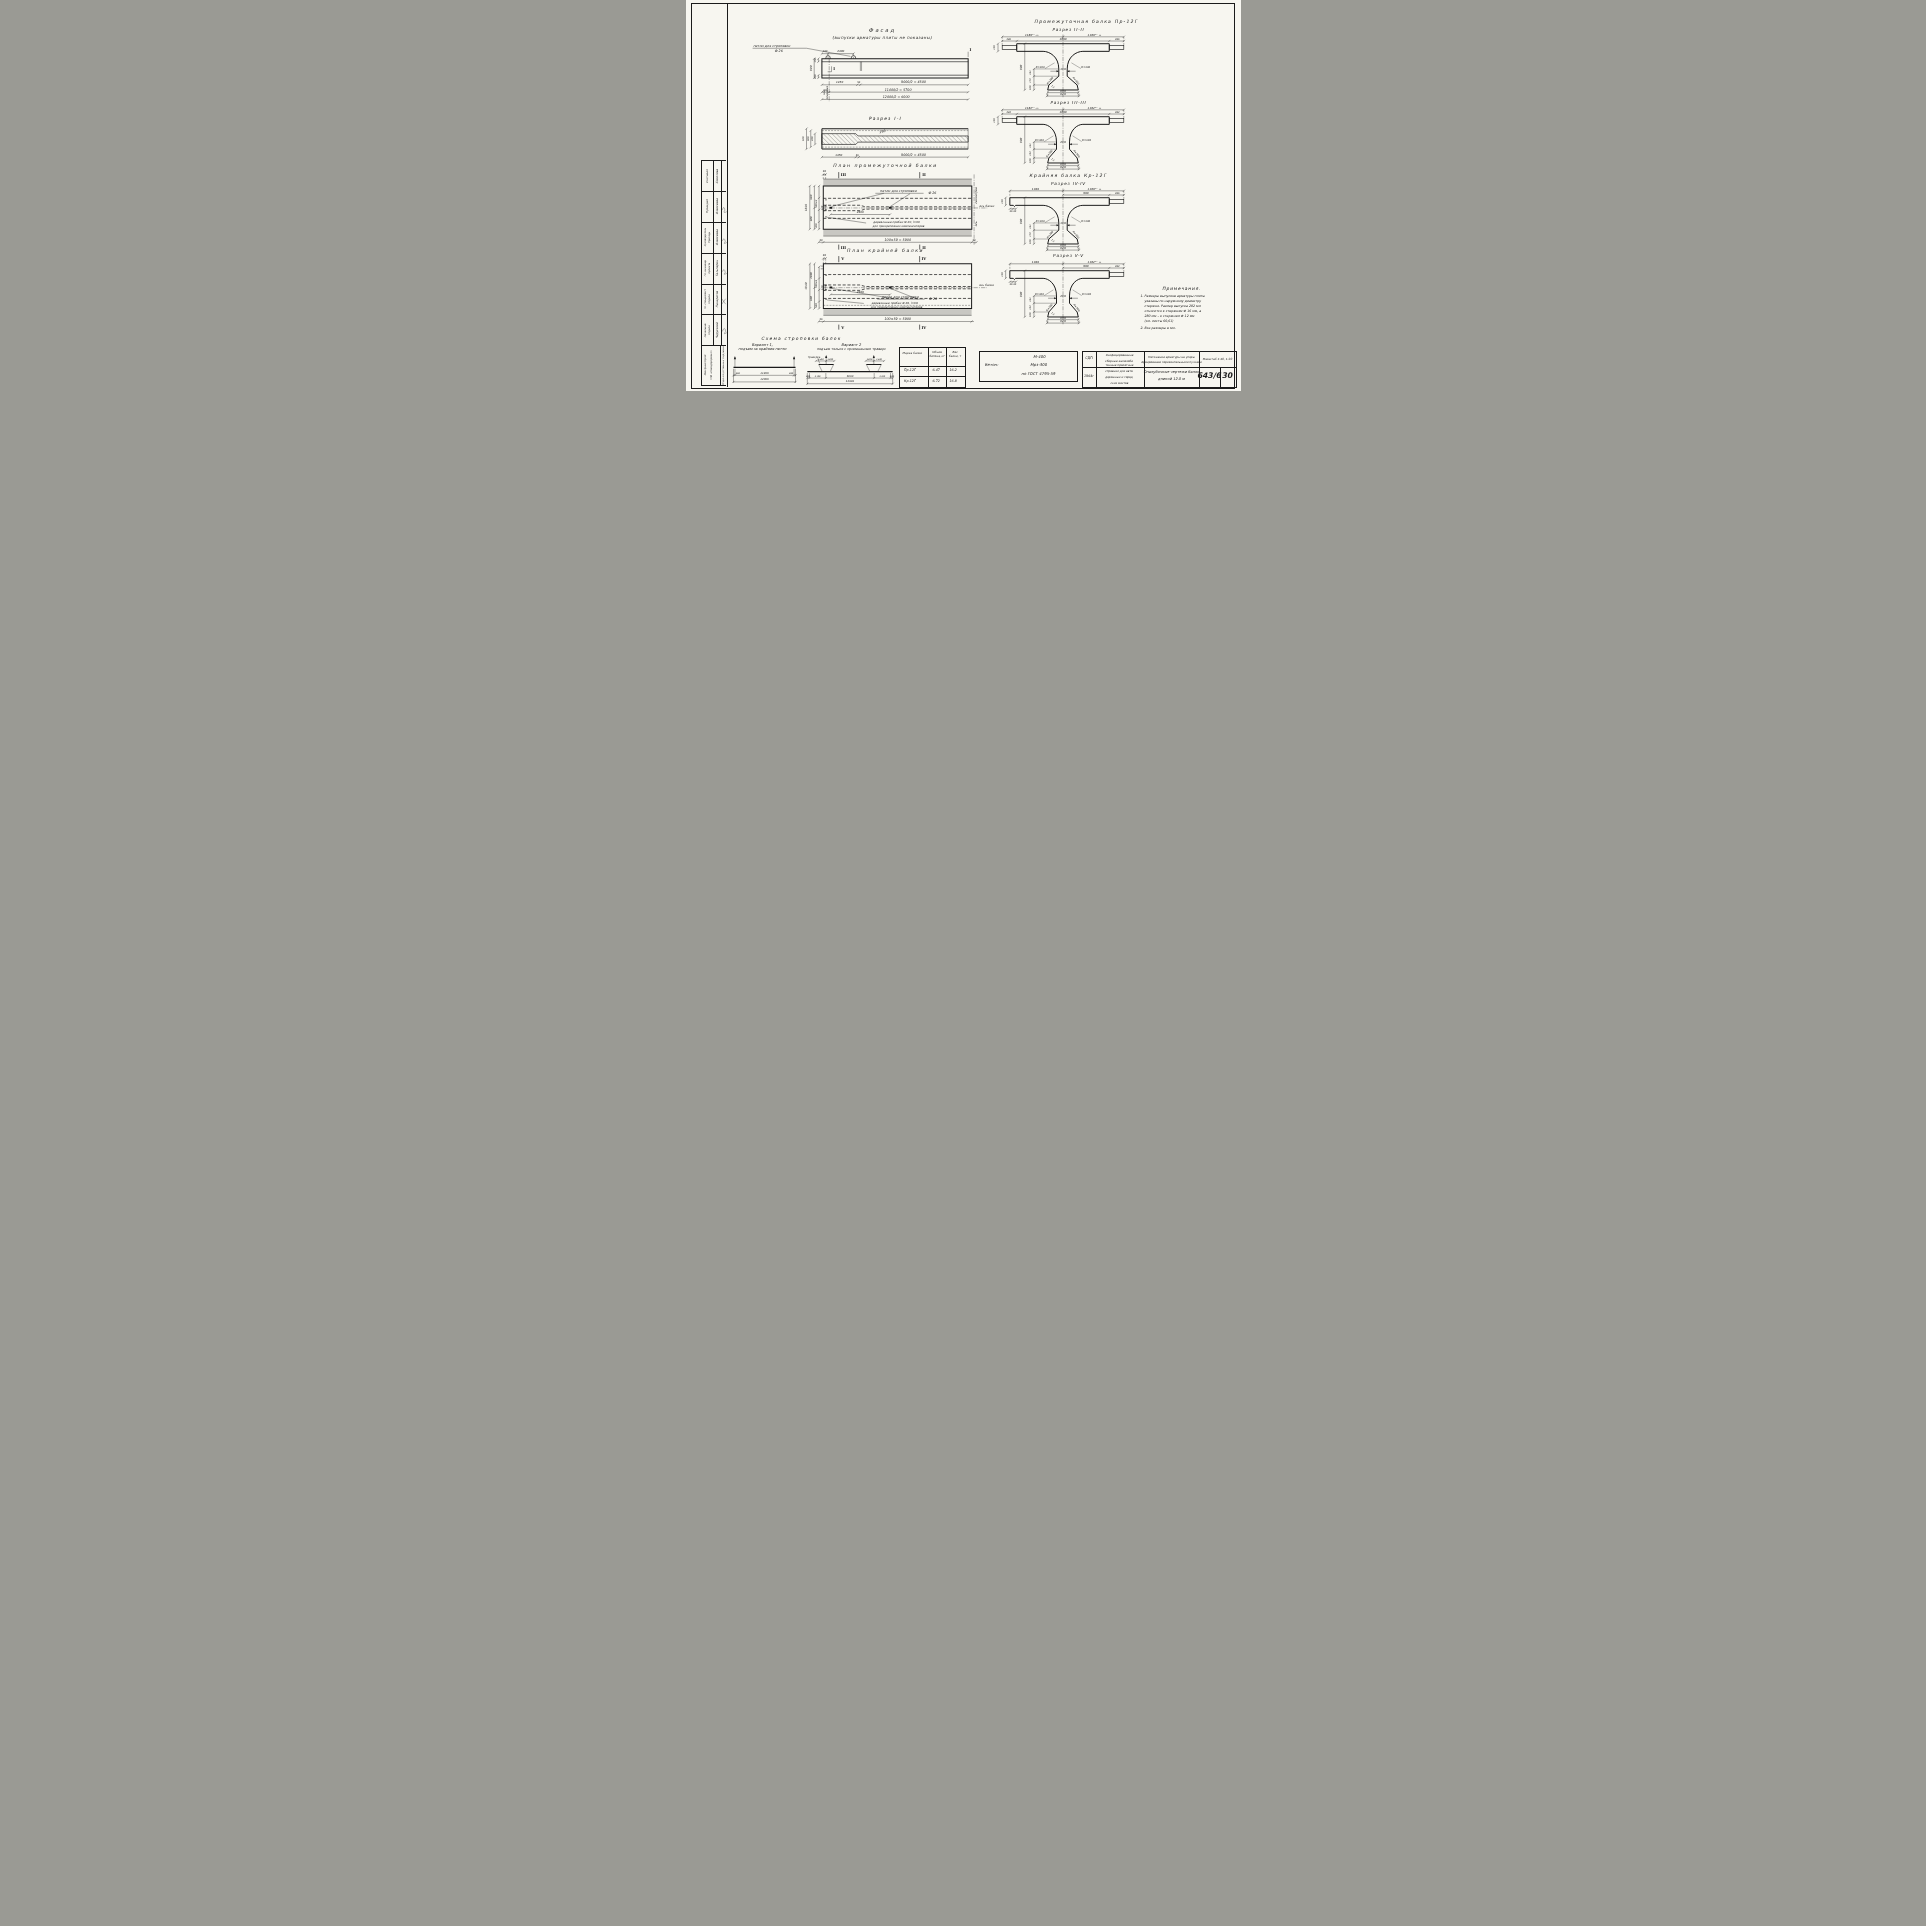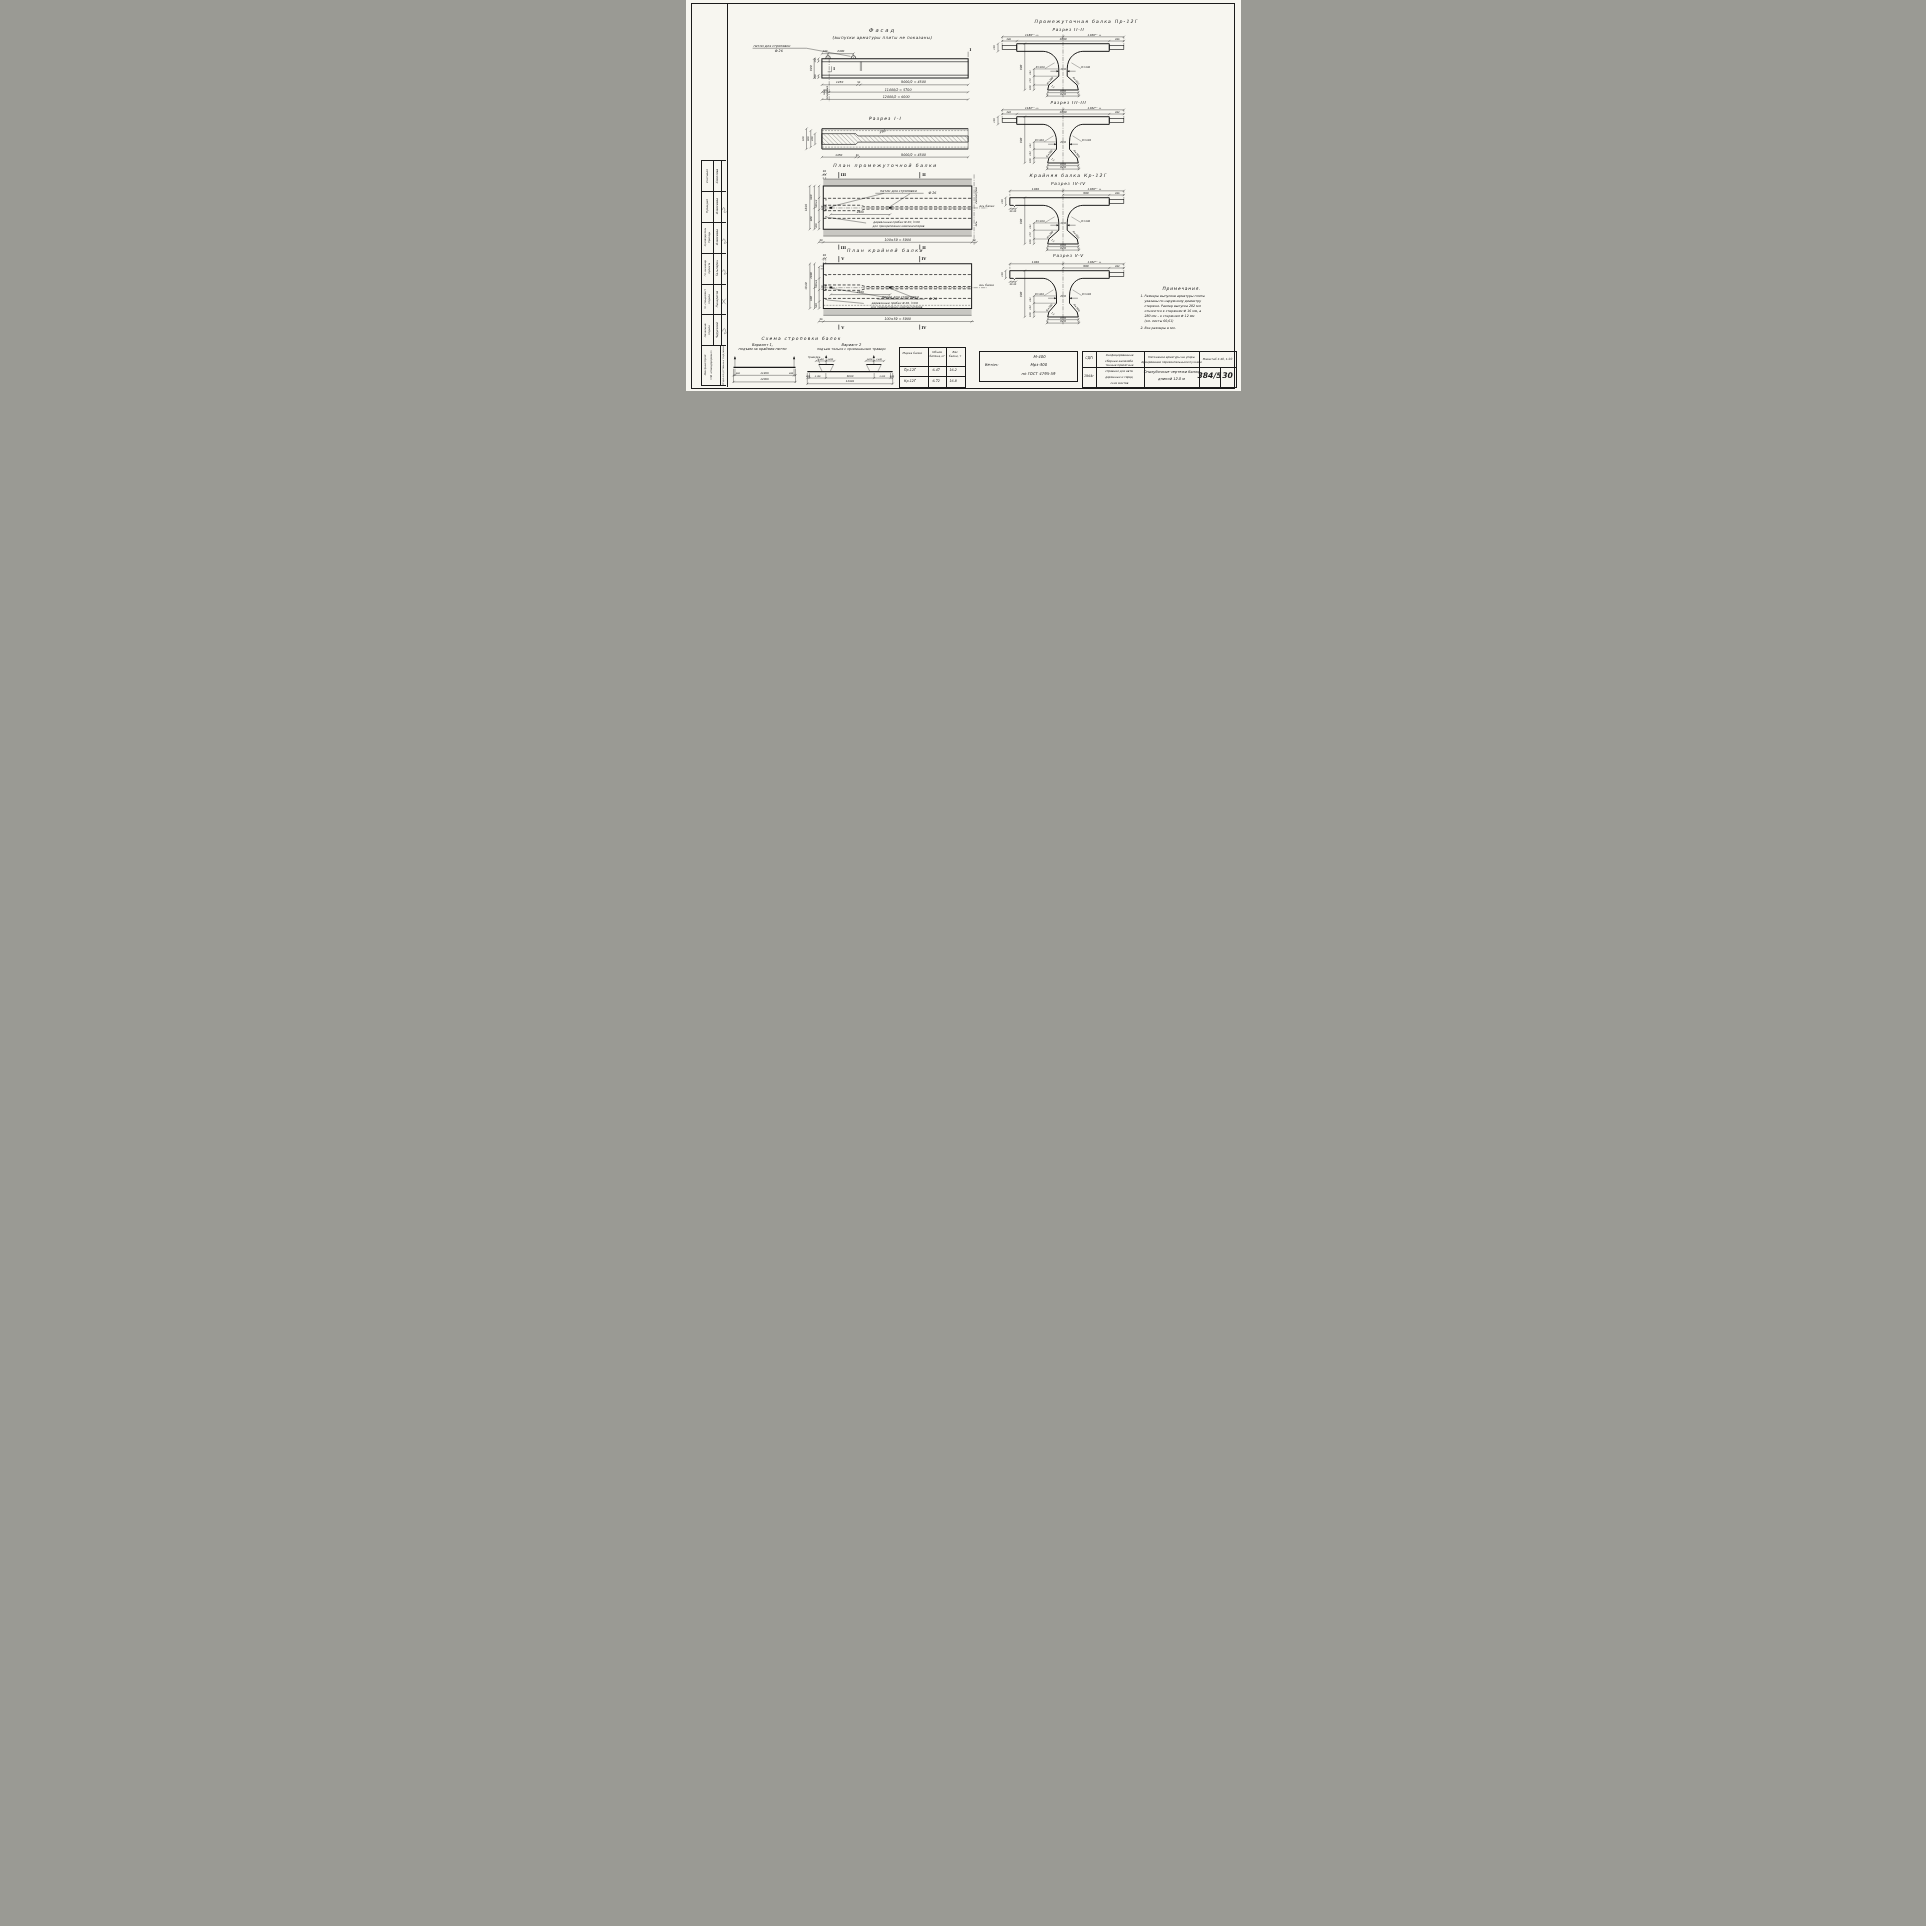--- a/index.html
+++ b/index.html
@@ -513,17 +513,17 @@
     <div class="t ctr" style="left:37px;top:6.5px;font-size:2.8px;">сборные железобе-</div>
     <div class="t ctr" style="left:37px;top:11.2px;font-size:2.8px;">тонные пролетные</div>
     <div class="t ctr" style="left:37px;top:17px;font-size:2.8px;">строения для авто-</div>
     <div class="t ctr" style="left:37px;top:23px;font-size:2.8px;">дорожных и город-</div>
     <div class="t ctr" style="left:37px;top:28.5px;font-size:2.8px;">ских мостов</div>
     <div class="t ctr" style="left:89px;top:2.7px;font-size:2.8px;">Натяжение арматуры на упоры</div>
     <div class="t ctr" style="left:89px;top:8px;font-size:2.8px;">Армирование горизонтальными пучками</div>
     <div class="t ctr" style="left:135px;top:5px;font-size:2.9px;">Масштаб 1:40, 1:20</div>
     <div class="t ctr" style="left:89px;top:18px;font-size:3.6px;">Опалубочные чертежи балок</div>
     <div class="t ctr" style="left:89px;top:25px;font-size:3.6px;">длиной 12.0 м</div>
-    <div class="t ctr" style="left:127px;top:19px;font-size:7.7px;font-weight:bold;">384/5</div>
+    <div class="t ctr" style="left:127px;top:19px;font-size:7.7px;font-weight:bold;">643/6</div>
     <div class="t ctr" style="left:145px;top:19px;font-size:7.7px;font-weight:bold;">30</div>
   </div>
 </div>
 
 
 </body></html>

